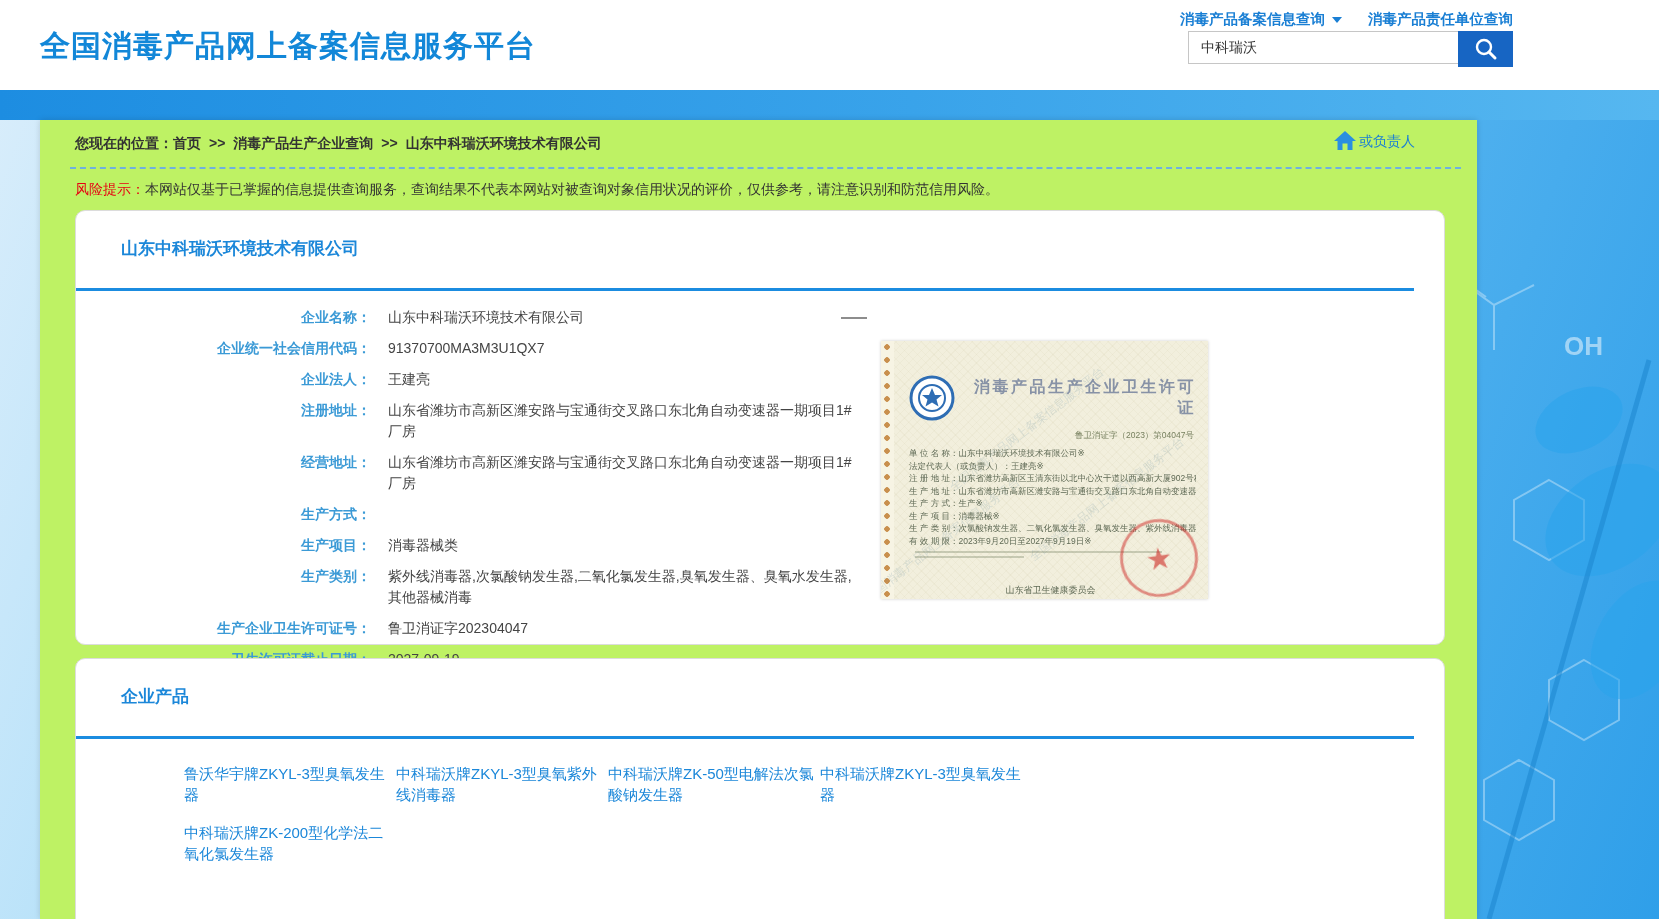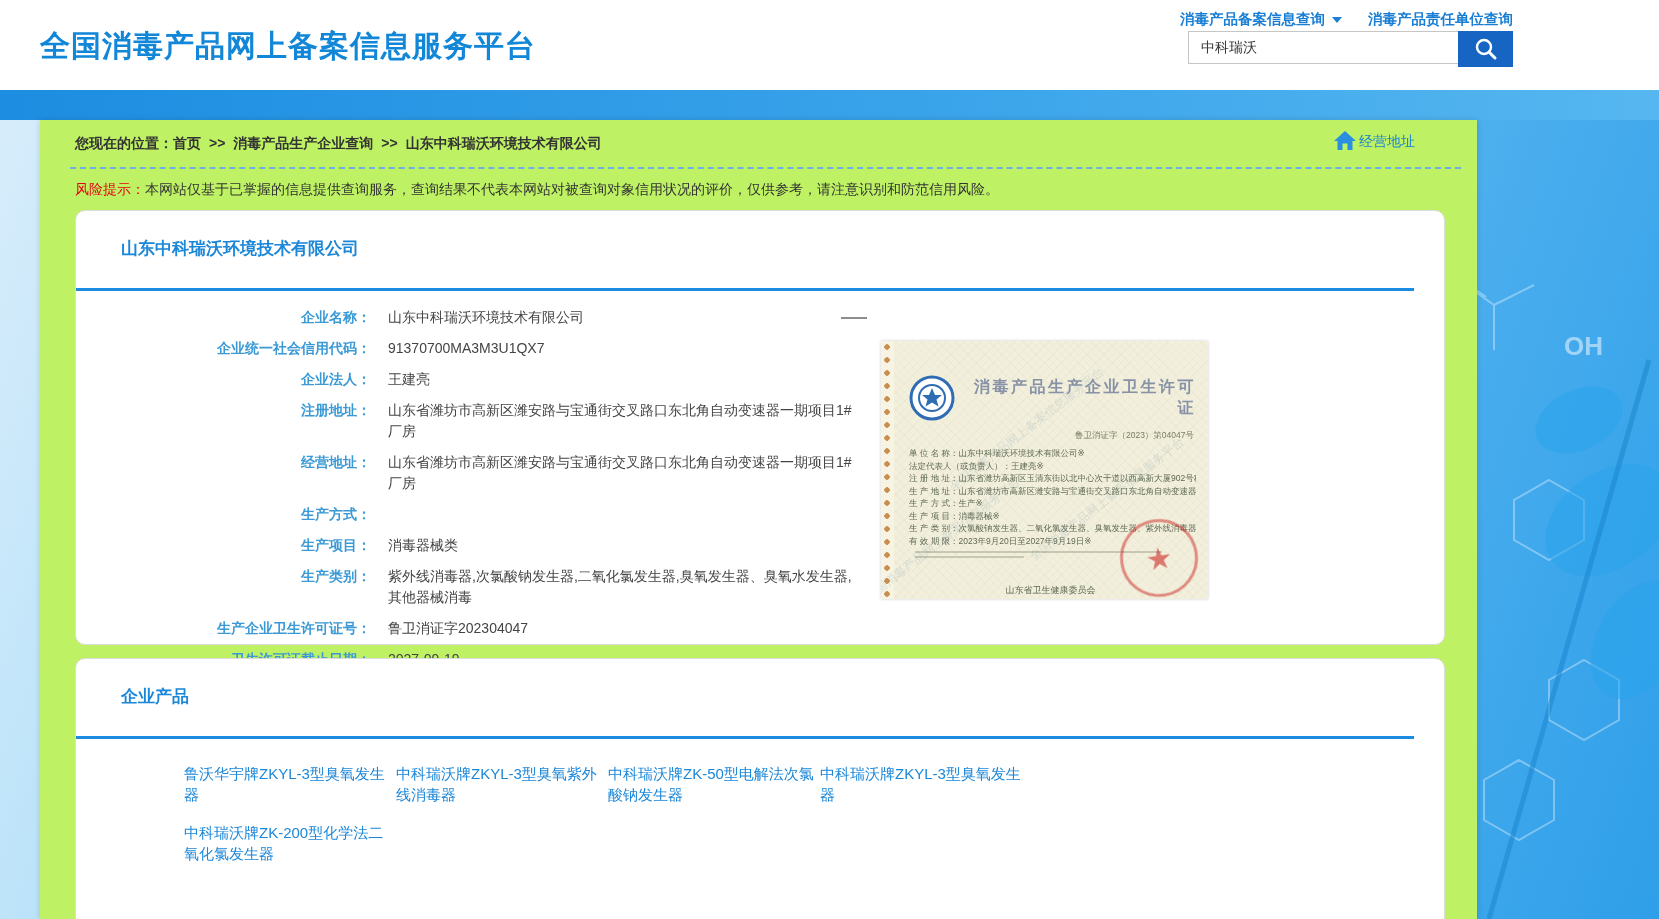--- a/index.html
+++ b/index.html
@@ -137,21 +137,21 @@
     <div class="crumb-row">
       <span>您现在的位置：</span><span class="crumb-link">首页</span><span class="sep">&gt;&gt;</span><span class="crumb-link">消毒产品生产企业查询</span><span class="sep">&gt;&gt;</span><span>山东中科瑞沃环境技术有限公司</span>
     </div>
 
     <div class="back-home">
       <span>
         <svg width="24" height="21" viewBox="0 0 24 21">
           <path d="M12 1 L23 11 L19.5 11 L19.5 20 L14.5 20 L14.5 13.5 L9.5 13.5 L9.5 20 L4.5 20 L4.5 11 L1 11 Z" fill="#2a8fe0"></path>
         </svg>
       </span>
-      <span>经营地址</span>
+      <span>或负责人</span>
     </div>
 
     <div class="dashed"></div>
 
     <div class="risk">
       <span class="risk-label">风险提示：</span><span>本网站仅基于已掌握的信息提供查询服务，查询结果不代表本网站对被查询对象信用状况的评价，仅供参考，请注意识别和防范信用风险。</span>
     </div>
 
     <div class="panel panel-company">
       <h2>山东中科瑞沃环境技术有限公司</h2>

